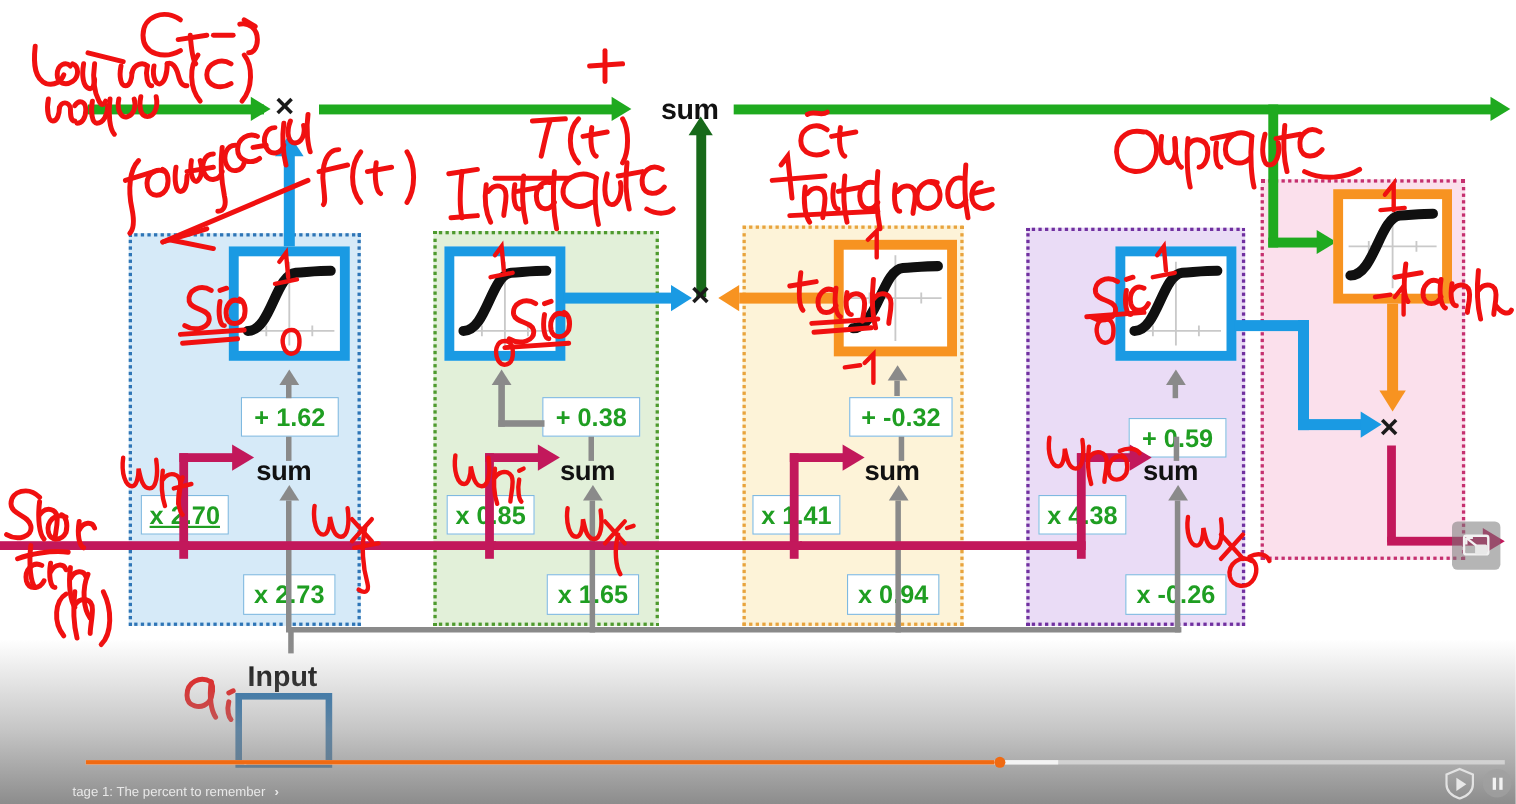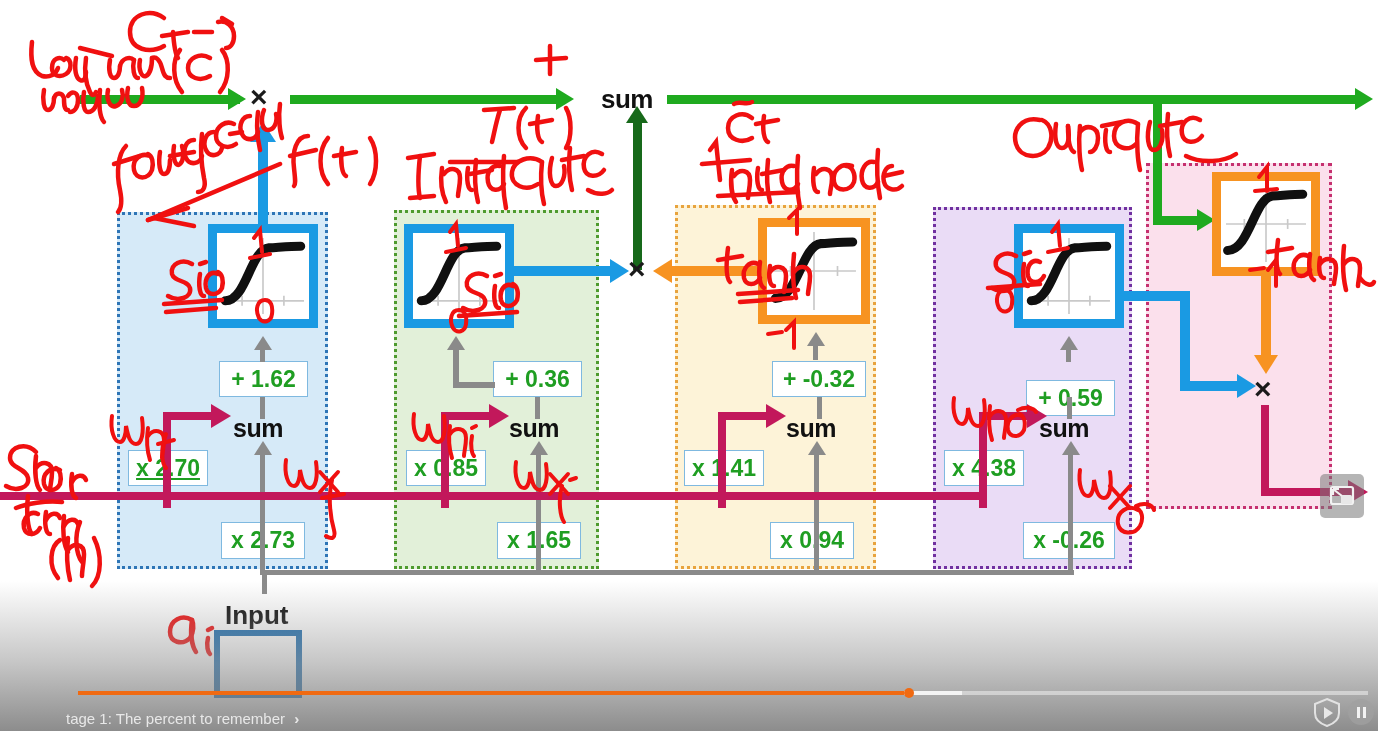--- a/index.html
+++ b/index.html
@@ -63,21 +63,21 @@
   .hw svg{overflow:visible;display:block;}
 
   
   #player-overlay{position:absolute;left:0;bottom:0;width:1378px;height:150px;
       background:linear-gradient(to bottom, rgba(255,255,255,0) 0%, rgba(150,150,150,0.55) 55%, rgba(120,120,120,0.85) 100%);}
   #progress-track{position:absolute;left:78px;bottom:36px;width:1290px;height:4px;background:rgba(255,255,255,0.45);}
   #progress-buffered{position:absolute;left:0;top:0;height:100%;width:68.5%;background:rgba(255,255,255,0.75);}
   #progress-played{position:absolute;left:0;top:0;height:100%;width:64%;background:#f06a12;}
   #progress-knob{position:absolute;left:64%;top:-3px;width:10px;height:10px;border-radius:50%;background:#f06a12;}
   #chapter-tick{position:absolute;left:11.2%;top:0;width:2px;height:100%;background:rgba(255,255,255,0.9);}
-  #chapter-label{position:absolute;left:66px;bottom:4px;font-size:15px;color:#e8e8e8;font-family:"Liberation Sans",sans-serif;}
+  #chapter-label{position:absolute;left:66px;bottom:4px;font-size:12px;color:#e8e8e8;font-family:"Liberation Sans",sans-serif;}
   #pip-button{position:absolute;left:1320px;top:474px;width:44px;height:44px;border-radius:5px;background:rgba(120,120,120,0.55);}
   #play-badge{position:absolute;right:36px;bottom:4px;width:30px;height:30px;}
   #pause-badge{position:absolute;right:4px;bottom:6px;width:26px;height:26px;border-radius:50%;background:rgba(160,160,160,0.75);
       display:flex;align-items:center;justify-content:center;}
   .pausebar{width:3px;height:11px;background:#f2f2f2;margin:0 1.5px;}
 </style>
 </head>
 <body>
 
 <div id="stage">
@@ -140,21 +140,21 @@
       <line x1="55" y1="6" x2="55" y2="98" stroke="#c9c9c9" stroke-width="2"></line>
       <line x1="6" y1="82" x2="104" y2="82" stroke="#c9c9c9" stroke-width="2"></line>
       <line x1="30" y1="76" x2="30" y2="88" stroke="#c9c9c9" stroke-width="2"></line>
       <line x1="80" y1="76" x2="80" y2="88" stroke="#c9c9c9" stroke-width="2"></line>
       <path d="M10 82 C 35 82, 40 20, 62 18 C 78 17, 88 16, 100 16" stroke="#101010" stroke-width="11" fill="none" stroke-linecap="round"></path>
     </svg>
   </div>
   <div class="ln blue abs" style="left:512px;top:266px;width:100px;height:10px;"></div>
   <div class="ah ah-r-blue" style="left:610px;top:259px;"></div>
   <div class="xmul" style="left:628px;top:254px;">×</div>
-  <div class="chip" style="left:493px;top:361px;width:89px;height:36px;">+ 0.36</div>
+  <div class="chip" style="left:493px;top:361px;width:89px;height:36px;">+ 0.38</div>
   <div class="ln grey abs" style="left:535px;top:397px;width:5px;height:22px;"></div>
   <div class="ln grey abs" style="left:453px;top:350px;width:6px;height:38px;"></div>
   <div class="ln grey abs" style="left:453px;top:382px;width:42px;height:6px;"></div>
   <div class="ah ah-u-grey" style="left:447px;top:336px;"></div>
   <div class="sumlbl" style="left:509px;top:414px;">sum</div>
   <div class="chip" style="left:406px;top:450px;width:80px;height:36px;">x 0.85</div>
   <div class="chip" style="left:497px;top:522px;width:84px;height:37px;">x 1.65</div>
   <div class="ln magenta abs" style="left:441px;top:412px;width:8px;height:96px;"></div>
   <div class="ln magenta abs" style="left:441px;top:412px;width:52px;height:8px;"></div>
   <div class="ah ah-r-magenta" style="left:489px;top:404px;"></div>

